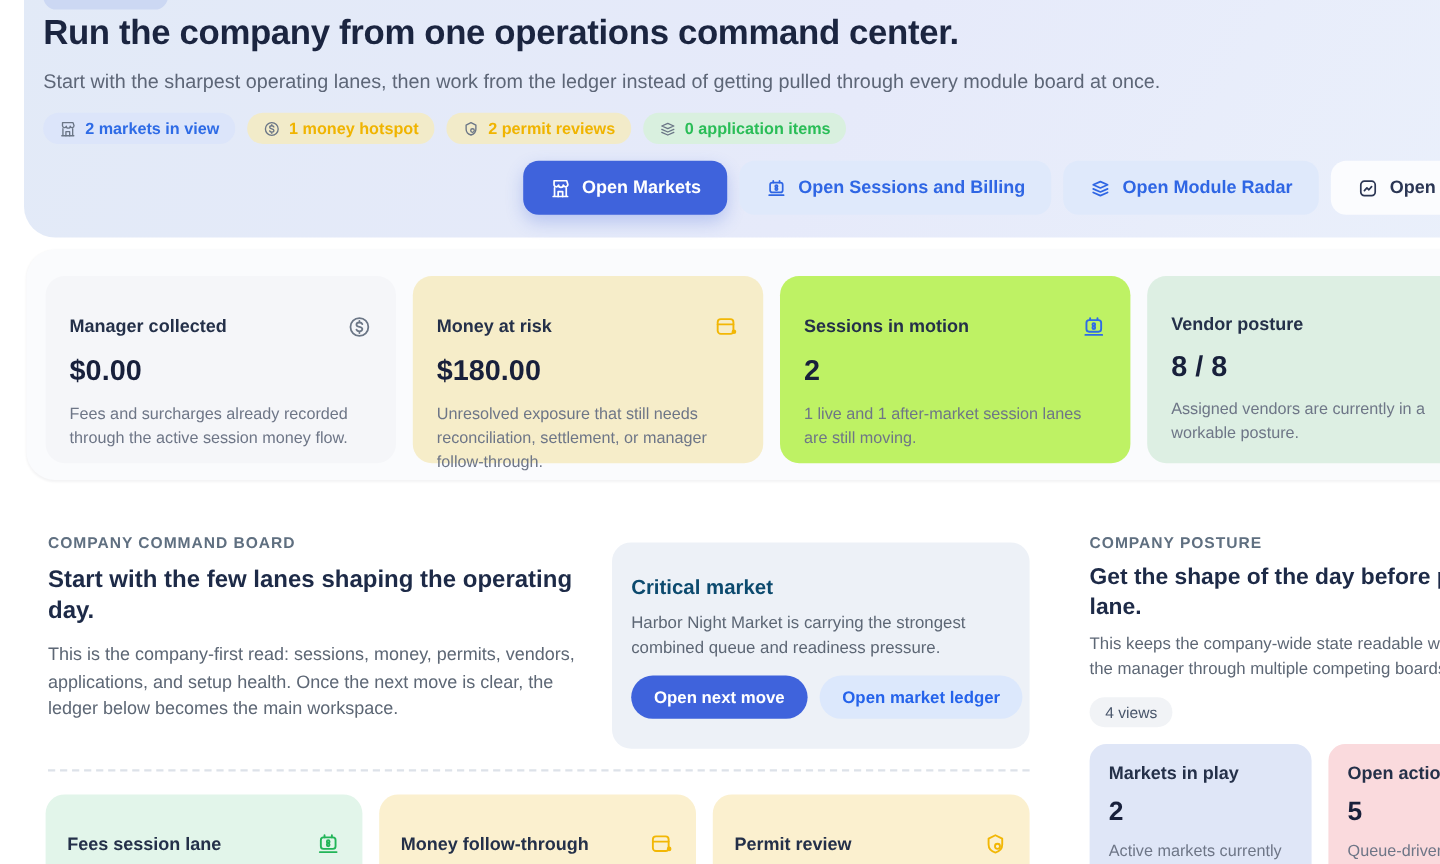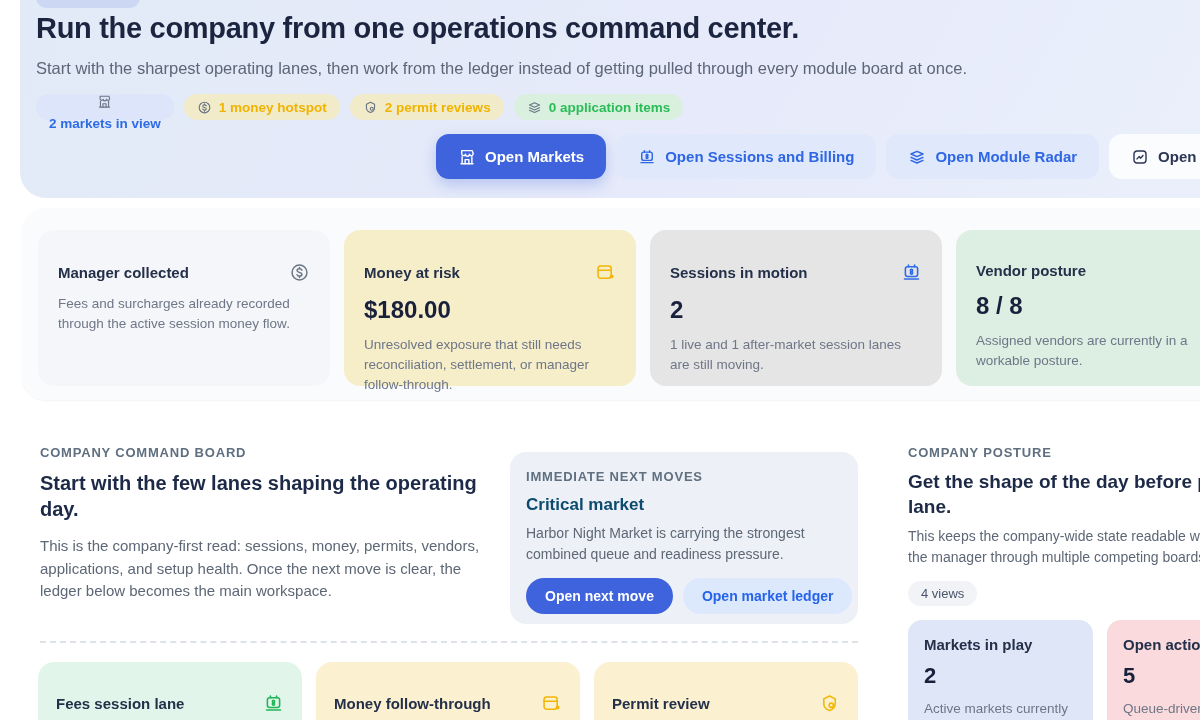--- a/index.html
+++ b/index.html
@@ -28,21 +28,21 @@
   .hero-subtitle {
     position:absolute; left:16px; top:87px; width:1100px;
     font-size:16.5px; color:#5d6677;
   }
   .hero-badges { position:absolute; left:16px; top:122px; display:flex; gap:10px; }
   .badge {
     display:flex; align-items:center; gap:7px; height:26px; padding:0 13px;
     border-radius:13px; font-size:13.5px; font-weight:700; color:#6b7686;
   }
   .badge .icon { color:#6b7686; }
-  .badge.blue  { background:#dce5fa; color:#2e6be6;flex-direction:column; }
+  .badge.blue  { background:#dce5fa; color:#2e6be6; }
   .badge.gold  { background:#f2ebc9; color:#f0b400; }
   .badge.green { background:#d9f0df; color:#2abd57; }
 
   .hero-actions { position:absolute; left:416px; top:162px; display:flex; gap:10px; }
   .btn {
     display:flex; align-items:center; gap:9px; height:45px; padding:0 22px;
     border:none; border-radius:13px; font-family:inherit;
     font-size:15px; font-weight:700; cursor:pointer; white-space:nowrap;
   }
   .btn.primary { background:#3f63dc; color:#ffffff; box-shadow:0 6px 14px rgba(63,99,220,.28); }
@@ -51,21 +51,21 @@
 
   
   .stats-panel {
     position:absolute; left:22px; top:208px; width:1242px; height:192px;
     border-radius:24px; background:#fafbfd; box-shadow:0 1px 2px rgba(16,24,40,.05);
     padding:22px 16px; display:flex; gap:14px;
   }
   .stat-card { width:300px; height:156px; border-radius:16px; padding:17px 20px; }
   .stat-card.gray     { background:#f5f6f9; }
   .stat-card.yellow   { background:#f6edc9; }
-  .stat-card.lavender { background:#e5e5e5; }
+  .stat-card.lavender { background:#bef264; }
   .stat-card.green    { background:#ddefe3; }
   .card-head { display:flex; align-items:center; justify-content:space-between;margin-top:15px; }
   .card-title { font-size:15px; font-weight:600; color:#243049; }
   .stat-value { margin-top:13px; font-size:24px; font-weight:800; color:#18203b; }
   .stat-desc  { margin-top:11px; font-size:13.5px; line-height:1.48; color:#6e7687; }
   .ic-gray { color:#6b7686; } .ic-gold { color:#f2b705; }
   .ic-blue { color:#2e6be6; } .ic-green{ color:#22b558; } .ic-dark{ color:#2b3654; }
 
   
   .eyebrow { font-size:13px; font-weight:700; letter-spacing:.8px; color:#5f6f80; text-transform:uppercase; }
@@ -211,20 +211,21 @@
     <article class="stat-card gray">
       <div class="card-head">
         <span class="card-title">Manager collected</span>
         <span class="icon ic-gray">
           <svg width="21" height="21" viewBox="0 0 24 24" fill="none" stroke="currentColor" stroke-width="1.7" stroke-linecap="round" stroke-linejoin="round">
               <circle cx="12" cy="12" r="8.5"></circle>
               <path d="M14.8 9.3c-.4-1-1.5-1.6-2.8-1.6-1.6 0-2.8.9-2.8 2.1s1 1.7 2.8 2.1c1.8.4 2.8 1 2.8 2.1s-1.2 2.1-2.8 2.1c-1.3 0-2.4-.6-2.8-1.6M12 6.2v1.5M12 16.3v1.5"></path>
             </svg>
         </span>
       </div>
+      <div class="stat-value">$0.00</div>
       <div class="stat-desc">Fees and surcharges already recorded through the active session money flow.</div>
     </article>
 
     <article class="stat-card yellow">
       <div class="card-head">
         <span class="card-title">Money at risk</span>
         <span class="icon ic-gold">
           <svg width="21" height="21" viewBox="0 0 24 24" fill="none" stroke="currentColor" stroke-width="1.8" stroke-linecap="round" stroke-linejoin="round">
               <path d="M3.5 7.5a3 3 0 0 1 3-3h9a3 3 0 0 1 3 3v8a3 3 0 0 1-3 3h-9a3 3 0 0 1-3-3v-8z"></path>
               <path d="M3.5 9.5h15"></path>
@@ -261,21 +262,20 @@
     </article>
   </section>
 
   <section class="main-left">
     <div class="eyebrow">COMPANY COMMAND BOARD</div>
     <h2>Start with the few lanes shaping the operating day.</h2>
     <p>This is the company-first read: sessions, money, permits, vendors, applications, and setup health. Once the next move is clear, the ledger below becomes the main workspace.</p>
   </section>
 
   <section class="mid-card">
-    <div class="eyebrow">IMMEDIATE NEXT MOVES</div>
     <h3>Critical market</h3>
     <p>Harbor Night Market is carrying the strongest combined queue and readiness pressure.</p>
     <div class="mid-actions">
       <button class="btn-sm primary">Open next move</button>
       <button class="btn-sm soft">Open market ledger</button>
     </div>
   </section>
 
   <section class="right-col">
     <div class="eyebrow">COMPANY POSTURE</div>

